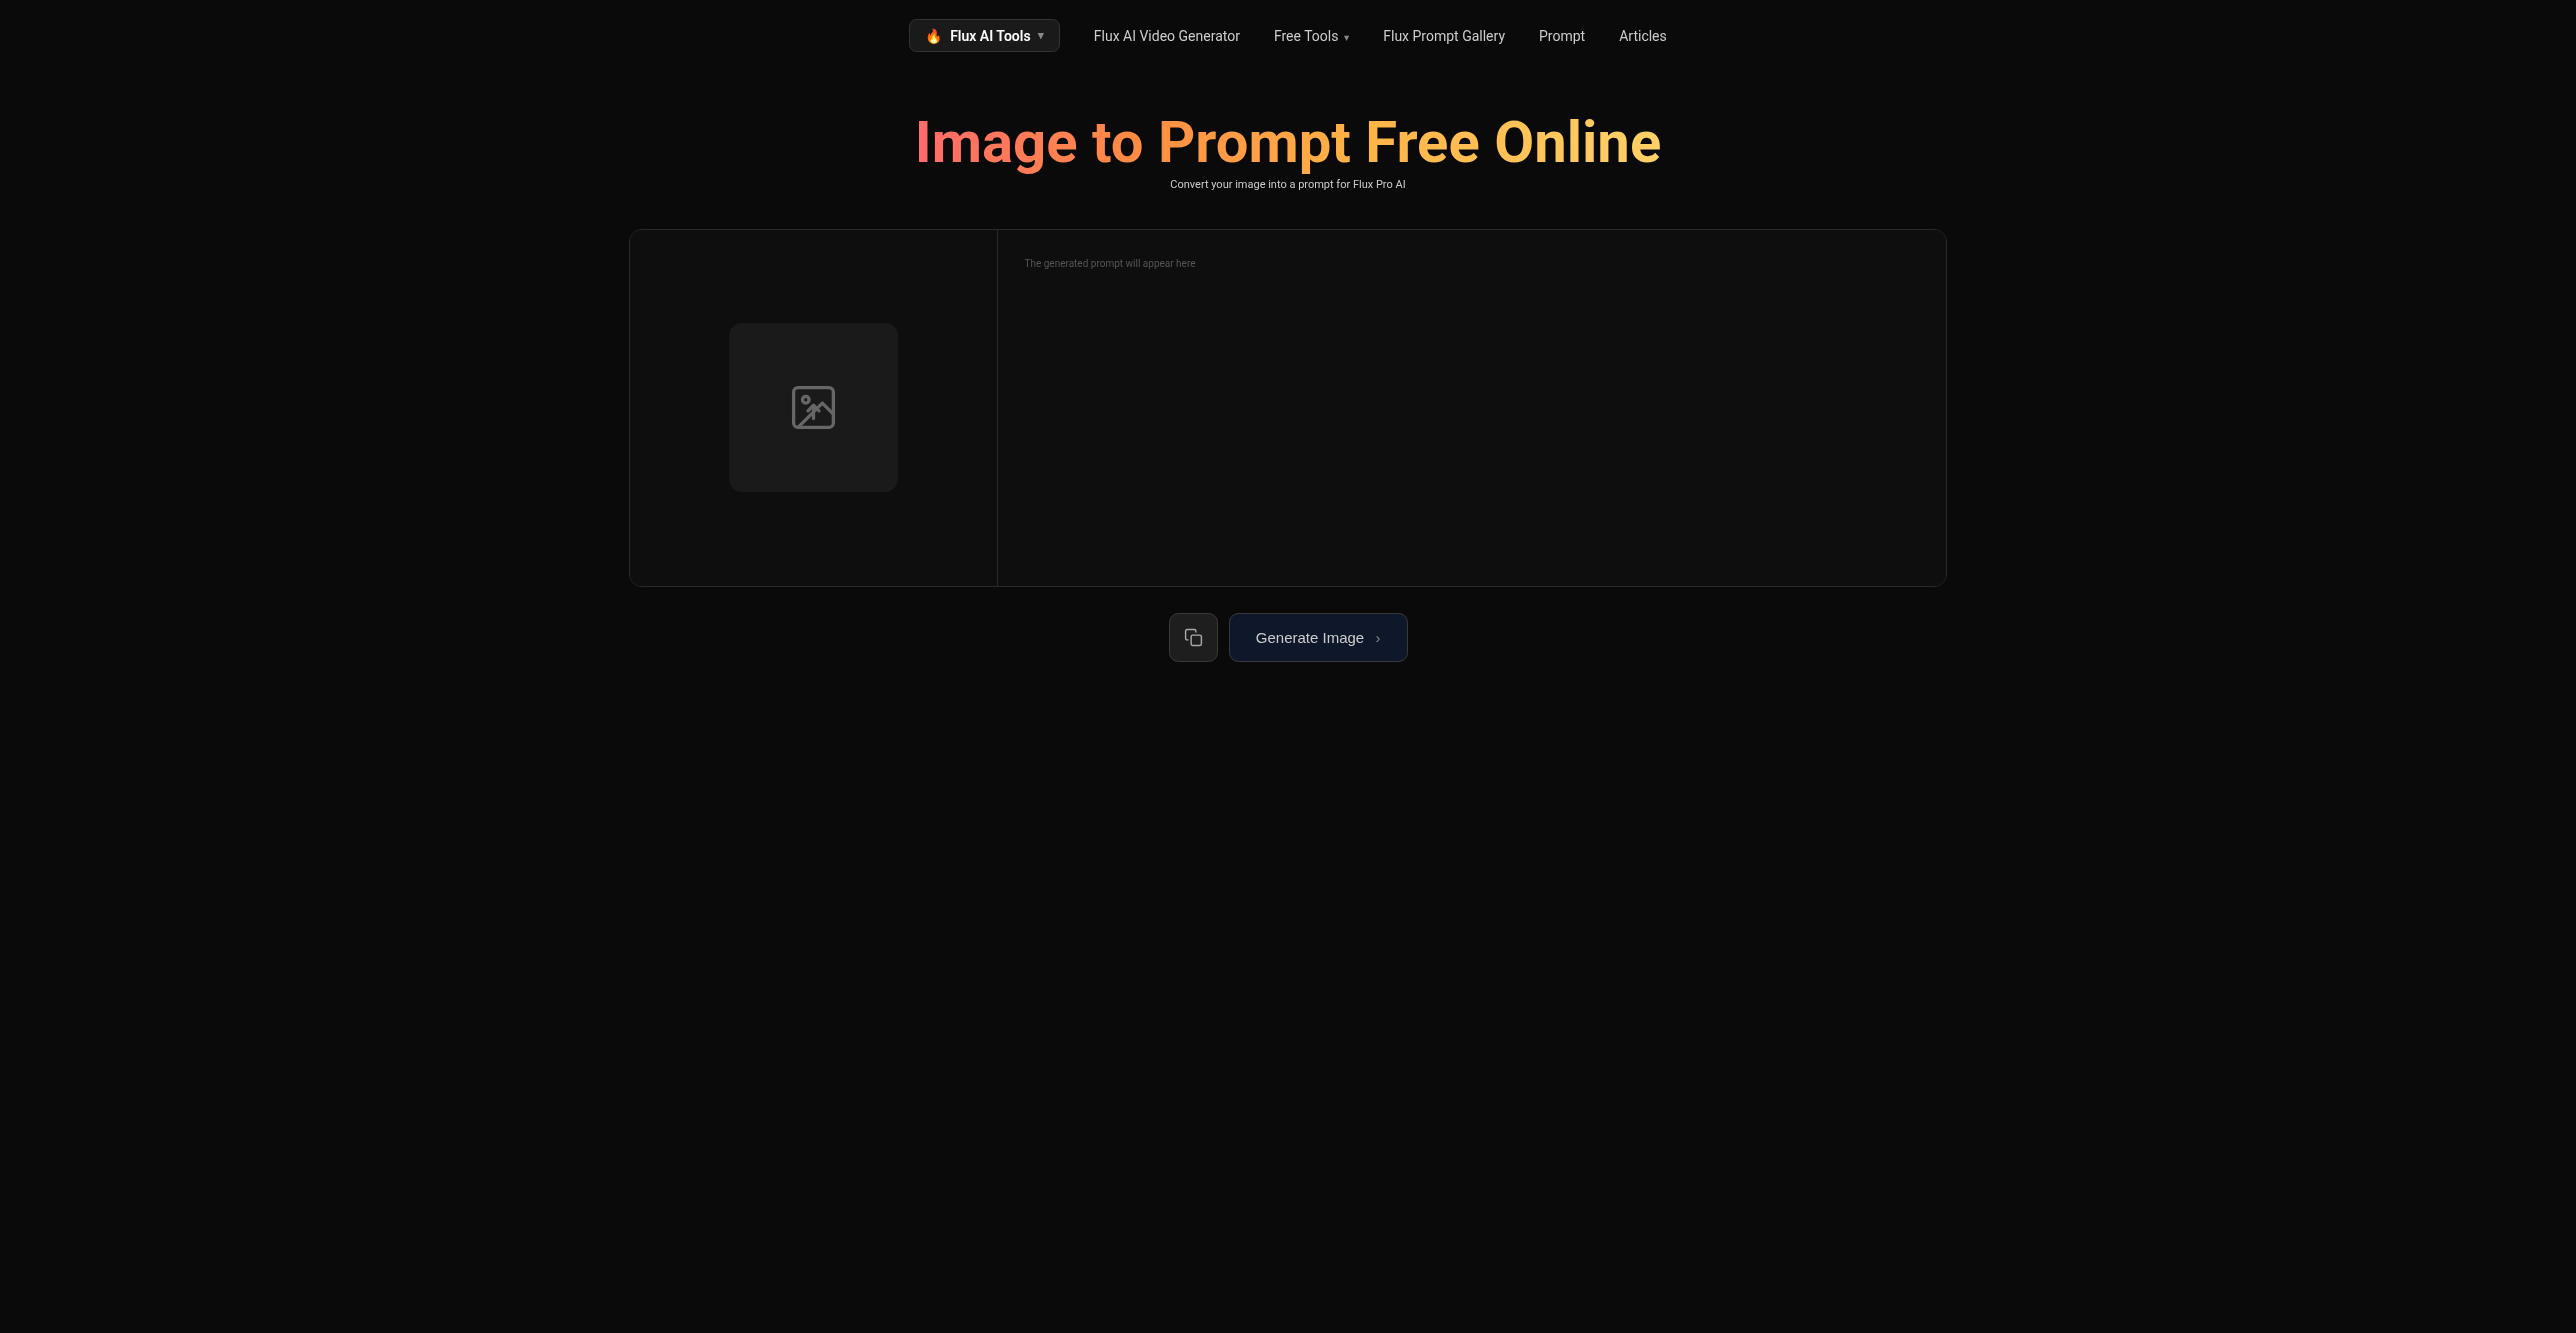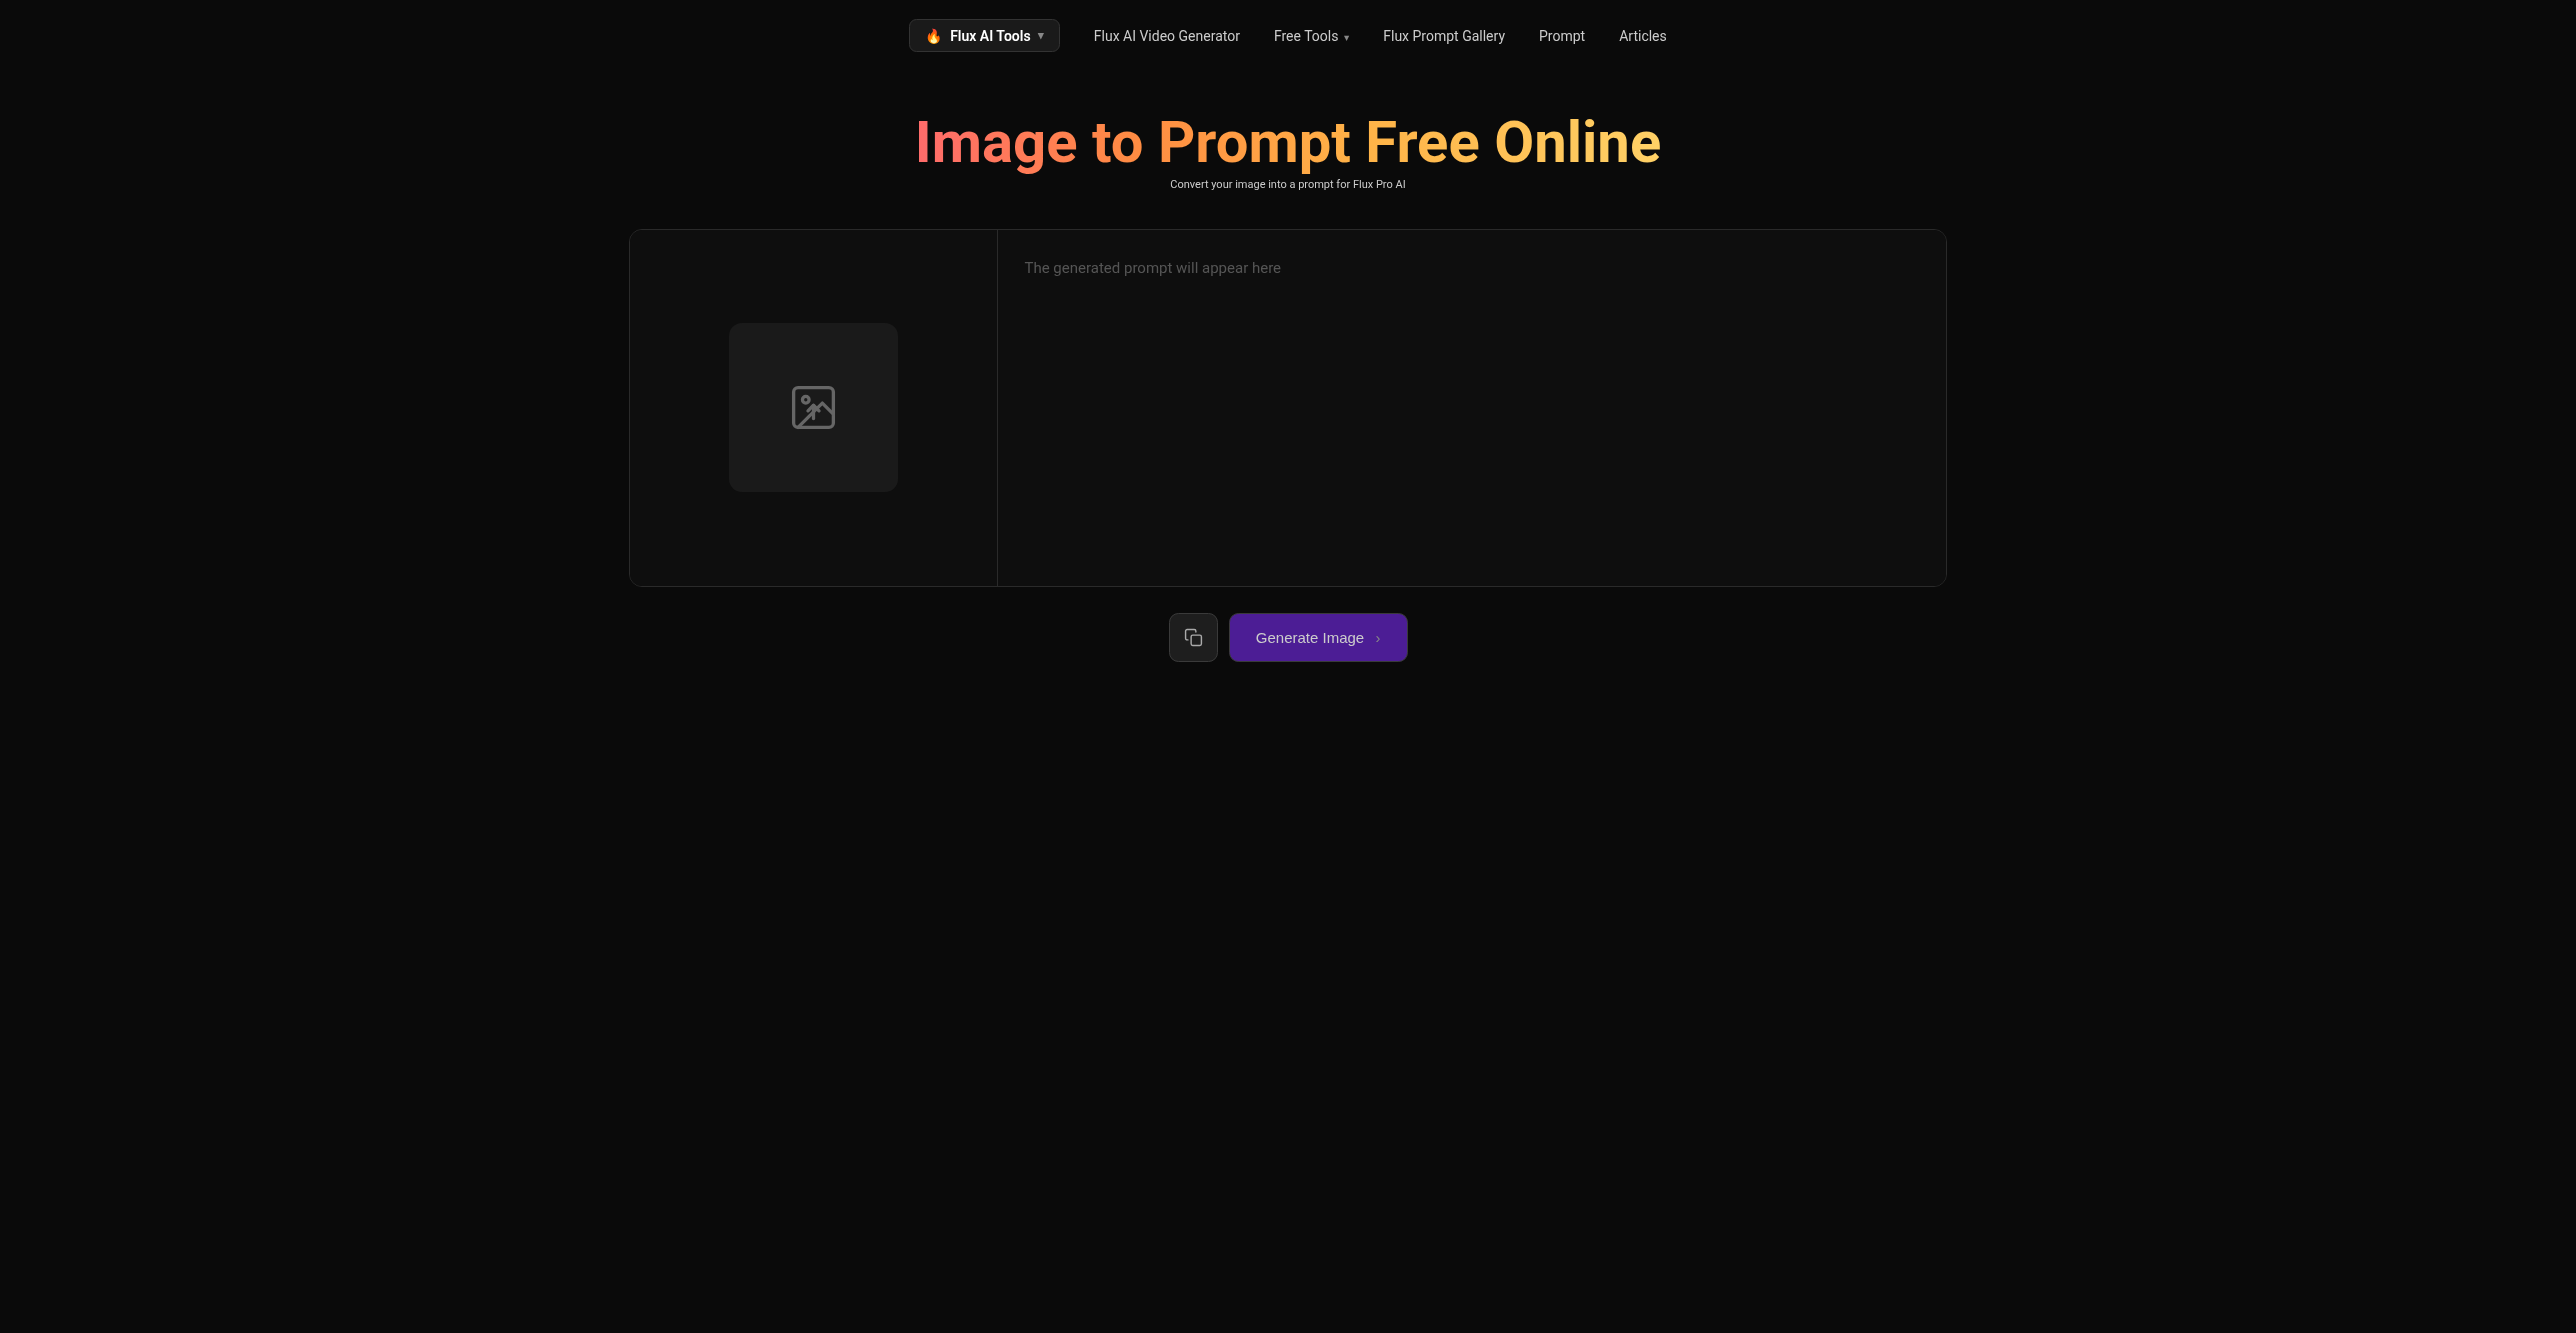--- a/index.html
+++ b/index.html
@@ -132,21 +132,21 @@
 
     .prompt-panel {
       flex: 1;
       background-color: #0e0e0e;
       padding: 26px;
       display: flex;
       align-items: flex-start;
     }
 
     .prompt-placeholder {
-      font-size: 15px;
+      font-size: 10px;
       color: #555;
       line-height: 1.6;
     }
 
     
     .actions {
       display: flex;
       align-items: center;
       gap: 11.3px;
       margin-top: 26px;
@@ -161,21 +161,21 @@
       height: 49px;
       display: flex;
       align-items: center;
       justify-content: center;
       cursor: pointer;
       color: #aaa;
       font-size: 17px;
     }
 
     .generate-button {
-      background-color: #4c1d95;
+      background-color: #0f172a;
       border: 0.9px solid #3a3a3a;
       border-radius: 9.4px;
       height: 49px;
       padding: 0 26px;
       display: flex;
       align-items: center;
       gap: 11.3px;
       cursor: pointer;
       color: #cccccc;
       font-size: 15px;

